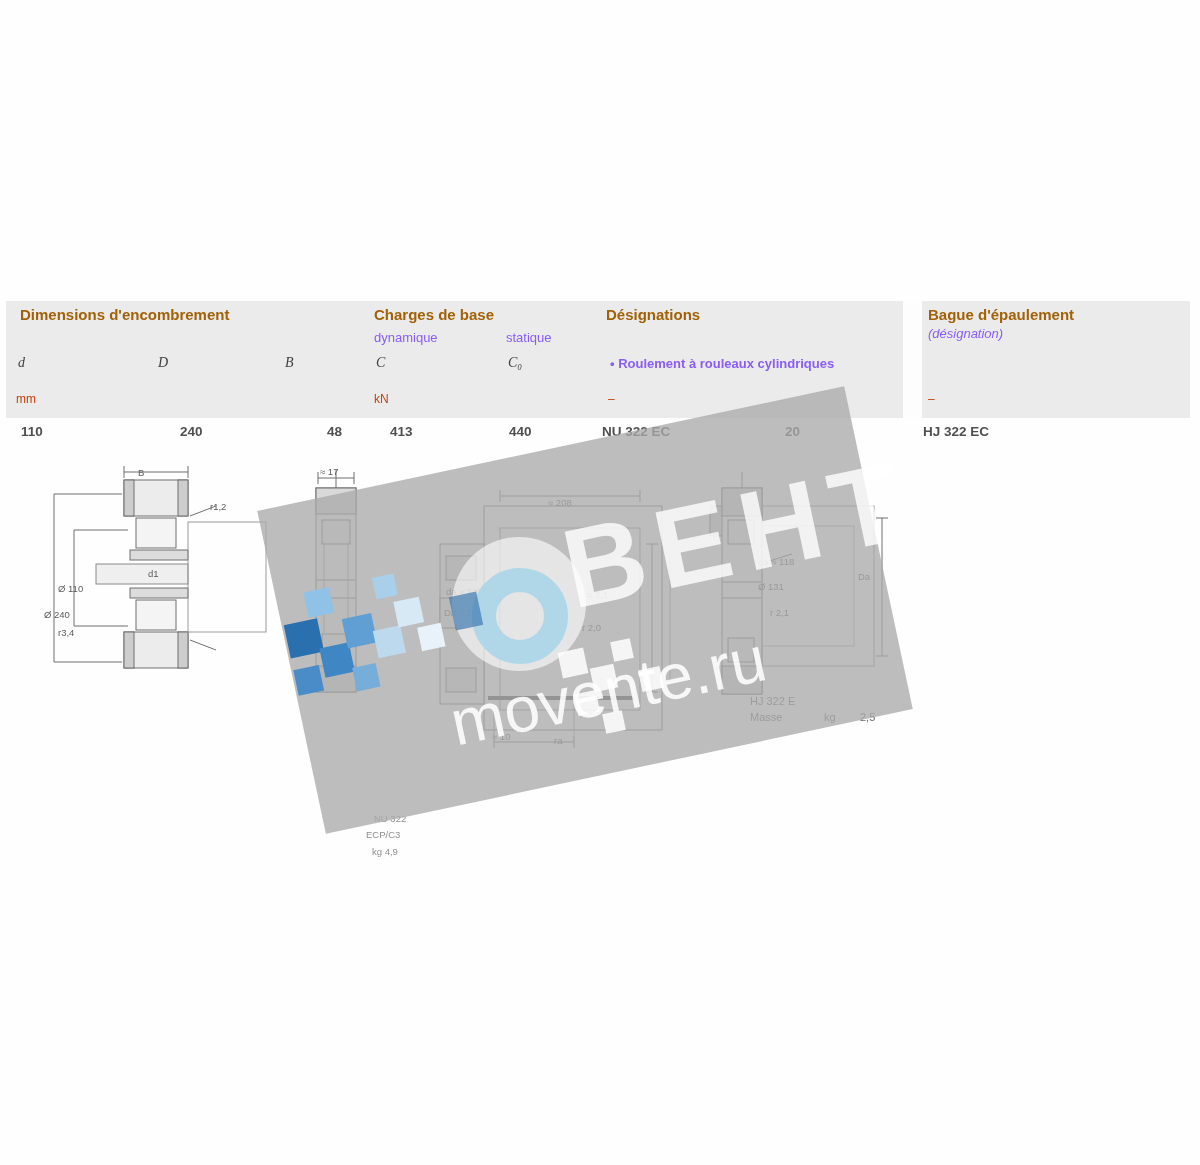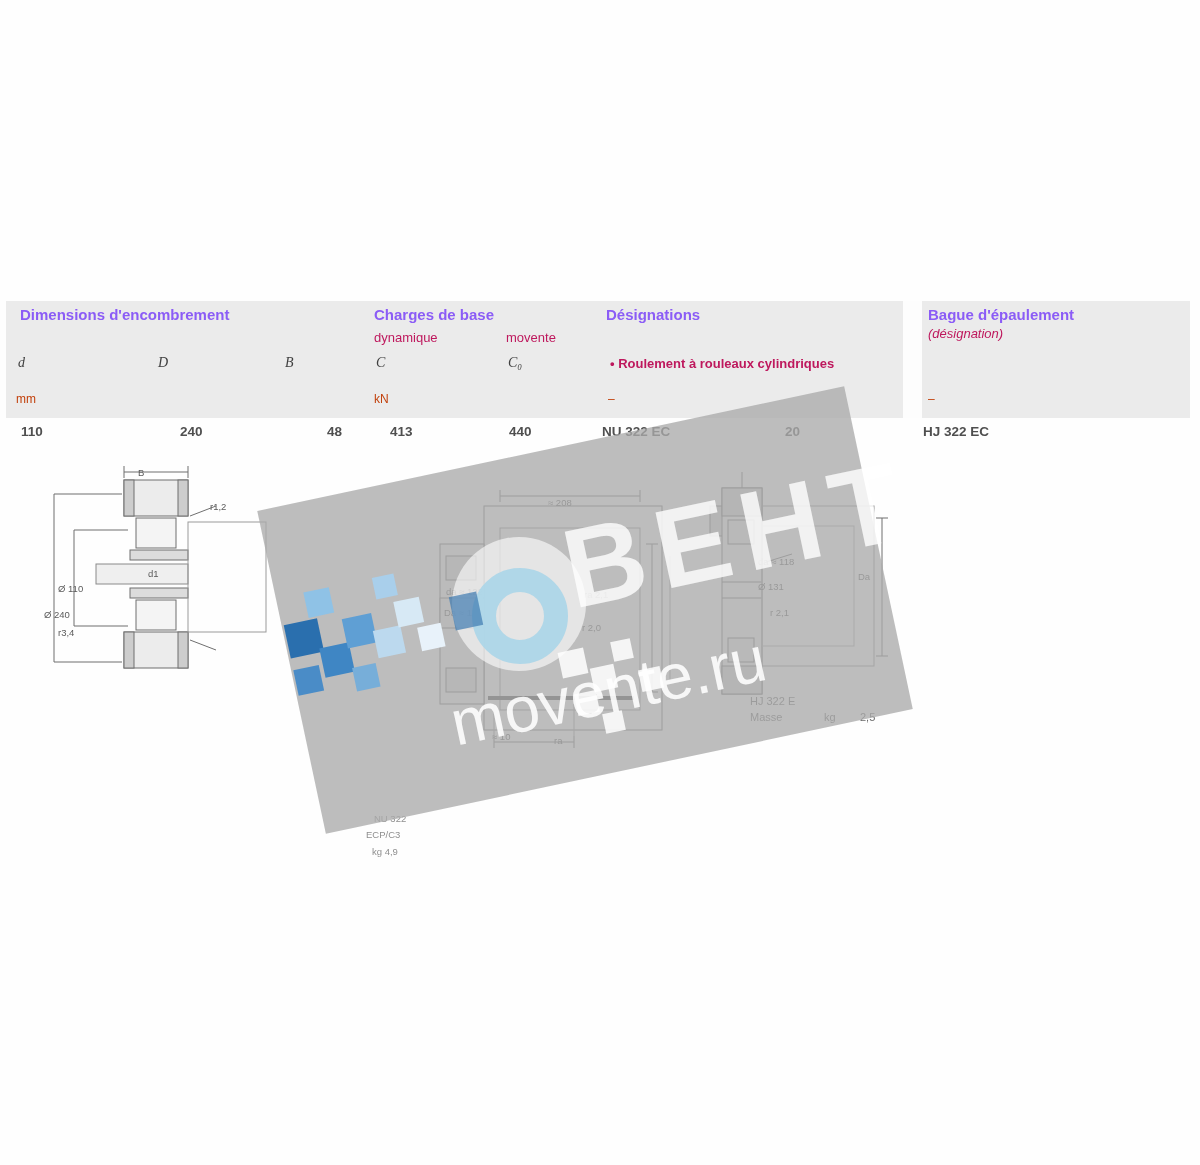--- a/index.html
+++ b/index.html
@@ -1,22 +1,22 @@
 <!DOCTYPE html>
 <html><head>
 <meta charset="utf-8">
 <style>
   html,body{margin:0;padding:0;background:#fff;}
   .page{position:relative;width:1200px;height:1165px;background:#fefefe;overflow:hidden;
         font-family:"Liberation Sans",sans-serif;color:#3c3c3c;}
   
   .hdr-band{position:absolute;left:6px;top:301px;width:1184px;height:117px;background:#ebebeb;}
   .hdr-gap{position:absolute;left:903px;top:301px;width:19px;height:117px;background:#fdfdfd;}
-  .g-title{position:absolute;font-weight:bold;font-size:15px;color:#8b5cf6;white-space:nowrap;}
-  .g-sub{position:absolute;font-size:13px;color:#be185d;white-space:nowrap;}
+  .g-title{position:absolute;font-weight:bold;font-size:15px;color:#a16207;white-space:nowrap;}
+  .g-sub{position:absolute;font-size:13px;color:#8b5cf6;white-space:nowrap;}
   .g-sub-it{font-style:italic;}
   .sym{position:absolute;font-family:"Liberation Serif",serif;font-style:italic;font-size:14px;color:#404040;}
   .units{position:absolute;font-size:12px;color:#c2410c;}
   .cell{position:absolute;top:424px;font-size:13.5px;font-weight:600;color:#4f4f4f;white-space:nowrap;}
   
   .fig{position:absolute;}
   .fig svg{display:block;}
   .dim{position:absolute;font-size:9.5px;color:#5a5a5a;white-space:nowrap;}
   .cap{position:absolute;font-size:9.5px;color:#8f8f8f;white-space:nowrap;}
   .cap4{position:absolute;font-size:11px;color:#6a6a6a;white-space:nowrap;}
@@ -45,21 +45,21 @@
 
   <div class="hdr-band"></div>
   <div class="hdr-gap"></div>
 
   <span class="g-title" style="left:20px;top:306px">Dimensions d'encombrement</span>
   <span class="g-title" style="left:374px;top:306px">Charges de base</span>
   <span class="g-title" style="left:606px;top:306px">Désignations</span>
   <span class="g-title" style="left:928px;top:306px">Bague d'épaulement</span>
 
   <span class="g-sub" style="left:374px;top:330px">dynamique</span>
-  <span class="g-sub" style="left:506px;top:330px">movente</span>
+  <span class="g-sub" style="left:506px;top:330px">statique</span>
   <span class="g-sub g-sub-it" style="left:928px;top:326px">(désignation)</span>
   <span class="g-sub" style="left:610px;top:356px;font-weight:600;">• Roulement à rouleaux cylindriques</span>
 
   <span class="sym" style="left:18px;top:355px">d</span>
   <span class="sym" style="left:158px;top:355px">D</span>
   <span class="sym" style="left:285px;top:355px">B</span>
   <span class="sym" style="left:376px;top:355px">C</span>
   <span class="sym" style="left:508px;top:355px">C₀</span>
 
   <span class="units" style="left:16px;top:392px">mm</span>
@@ -107,20 +107,40 @@
       </g>
     </svg>
     <span class="dim" style="left:100px;top:3px">B</span>
     <span class="dim" style="left:172px;top:37px">r1,2</span>
     <span class="dim" style="left:110px;top:104px">d1</span>
     <span class="dim" style="left:20px;top:119px">Ø 110</span>
     <span class="dim" style="left:6px;top:145px">Ø 240</span>
     <span class="dim" style="left:20px;top:163px">r3,4</span>
   </div>
 
+  <div class="fig" style="left:294px;top:468px">
+    <svg width="80" height="240" viewBox="0 0 80 240">
+      <g stroke="#6f6f6f" stroke-width="1" fill="none">
+        <line x1="24" y1="4" x2="24" y2="16"></line>
+          <line x1="60" y1="4" x2="60" y2="16"></line>
+        <line x1="24" y1="10" x2="60" y2="10"></line>
+          <line x1="42" y1="2" x2="42" y2="20"></line>
+        <rect x="22" y="20" width="40" height="204" fill="#f5f5f5"></rect>
+        <rect x="22" y="20" width="40" height="26" fill="#d9d9d9"></rect>
+        <rect x="22" y="198" width="40" height="26" fill="#d9d9d9"></rect>
+        <rect x="28" y="52" width="28" height="24" fill="#ededed"></rect>
+        <rect x="28" y="166" width="28" height="24" fill="#ededed"></rect>
+        <line x1="22" y1="112" x2="62" y2="112"></line>
+          <line x1="22" y1="130" x2="62" y2="130"></line>
+        <line x1="30" y1="76" x2="30" y2="166" stroke="#9a9a9a"></line>
+        <line x1="54" y1="76" x2="54" y2="166" stroke="#9a9a9a"></line>
+      </g>
+    </svg>
+    <span class="dim" style="left:26px;top:-2px">≈ 17</span>
+  </div>
 
   <span class="cap" style="left:374px;top:813px">NU 322</span>
   <span class="cap" style="left:366px;top:829px">ECP/C3</span>
   <span class="cap" style="left:372px;top:846px">kg 4,9</span>
 
   <div class="fig" style="left:424px;top:486px">
     <svg width="252" height="275" viewBox="0 0 252 275">
       <g stroke="#737373" stroke-width="1" fill="none">
         <rect x="60" y="20" width="178" height="224"></rect>
         <rect x="76" y="42" width="140" height="182" stroke="#8d8d8d"></rect>

